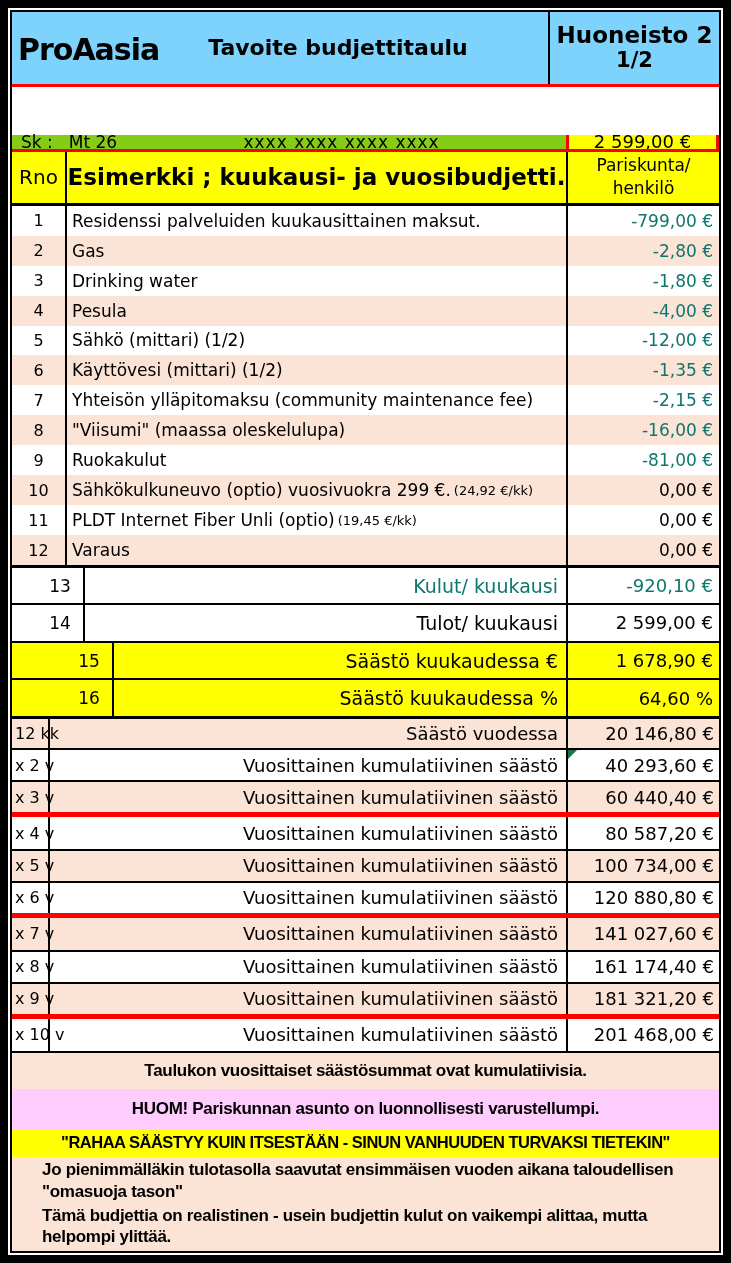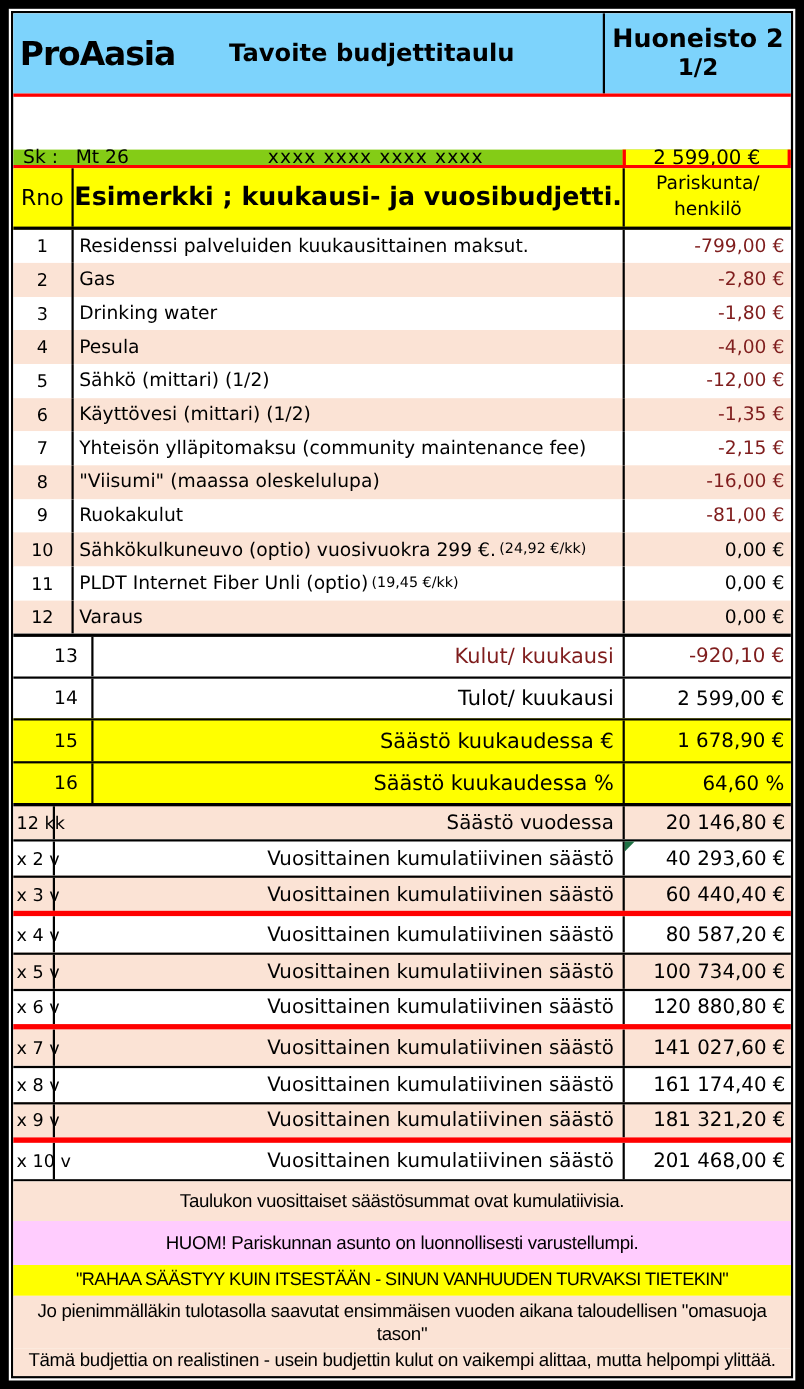--- a/index.html
+++ b/index.html
@@ -55,49 +55,49 @@
   .c-desc{ flex: 1; border-right: 2px solid #000; min-width:0; }
   .c-val { width: 151px; flex:none; }
 
   
   .erow { height: 31px; display: flex; background: #fff; }
   .erow.alt { background: #FBE3D5; }
   .erow .c-no { display:flex; align-items:center; justify-content:center; font-size: 16px; }
   .erow .c-desc { display:flex; align-items:center; padding: 0 5px; font-size: 17px; white-space: nowrap; overflow:hidden; }
   .erow .c-desc .note { font-size: 13px; margin-left: 3px; }
   .erow .c-val { display:flex; align-items:center; justify-content:flex-end; padding-right: 6px; font-size: 17px; }
-  .neg { color: #7f1d1d; }
+  .neg { color: #0f766e; }
 
   
   .srow { height: 39px; display: flex; background: #fff; border-top: 2px solid #000; }
   .srow.first { border-top: 3px solid #000; }
-  .srow.yellow { background: #FFFF00; }
+  .srow.yellow { background: #FFFF00; padding-left: 29px; }
   .srow .c-no { display:flex; align-items:center; justify-content:center; font-size: 17px; width: 48px; margin-left: 25px; }
   .srow .c-desc { display:flex; align-items:center; justify-content:flex-end; padding-right: 8px; font-size: 19px; }
   .srow .c-val { display:flex; align-items:center; justify-content:flex-end; padding-right: 6px; font-size: 18px; }
 
   
   .yrow { height: 33px; display: flex; background: #fff; border-top: 2px solid #000; }
   .yrow.first { border-top: 3px solid #000; }
   .yrow.after-red { border-top: none; }
   .yrow.alt { background: #FBE3D5; }
   .yrow .c-no { display:flex; align-items:center; padding-left: 3px; font-size: 16px; width: 38px;
                 white-space: nowrap; overflow: visible; }
   .yrow .c-desc { display:flex; align-items:center; justify-content:flex-end; padding-right: 8px; font-size: 18px; }
   .yrow .c-val { display:flex; align-items:center; justify-content:flex-end; padding-right: 5px;
                  font-size: 18px; position: relative; }
   .redline { height: 5px; background: #FF0000; flex: none; }
   .gmark { position: absolute; left: 0; top: 0; width: 0; height: 0;
            border-top: 9px solid #1E7145; border-right: 9px solid transparent; }
 
   
   .notes { border-top: 2px solid #000; display:flex; flex-direction: column; flex: 1; }
-  .note-row { display: flex; align-items: center; justify-content: center; text-align: center;
-              font-family: "Liberation Sans", sans-serif; font-weight: 400;
-              letter-spacing: -0.3px; padding: 0 10px; line-height: 1.25; }
+  .note-row { display: flex; align-items: center; justify-content: center; text-align: left;
+              font-family: "Liberation Sans", sans-serif; font-weight: 700;
+              letter-spacing: -0.3px; padding: 0 30px; line-height: 1.25; }
   .note-1 { height: 36px; background: #FBE3D5; font-size: 17px; }
   .note-2 { height: 40px; background: #FFCCFE; font-size: 17px; }
   .note-3 { height: 28px; background: #FFFF00; font-size: 16.5px; letter-spacing: -0.5px; }
   .note-4 { height: 48px; background: #FBE3D5; font-size: 17px; }
   .note-5 { flex: 1; background: #FBE3D5; font-size: 17px; padding-bottom: 4px; }
 </style>
 </head>
 <body>
 
 <div class="frame-gap">

